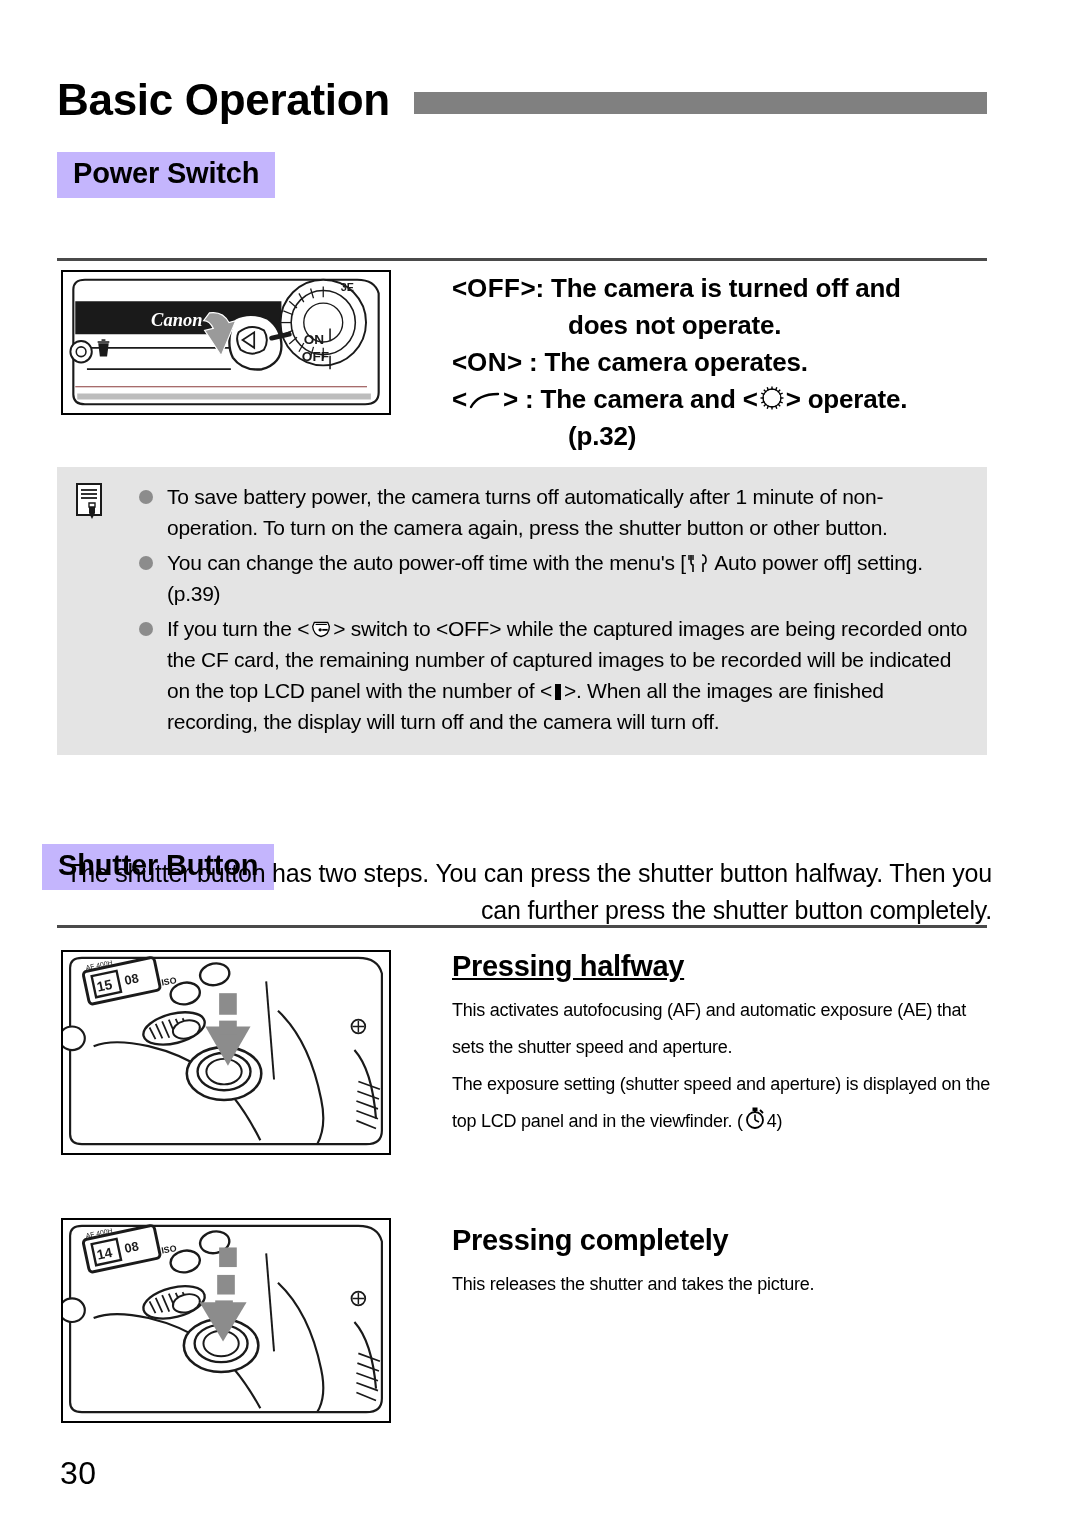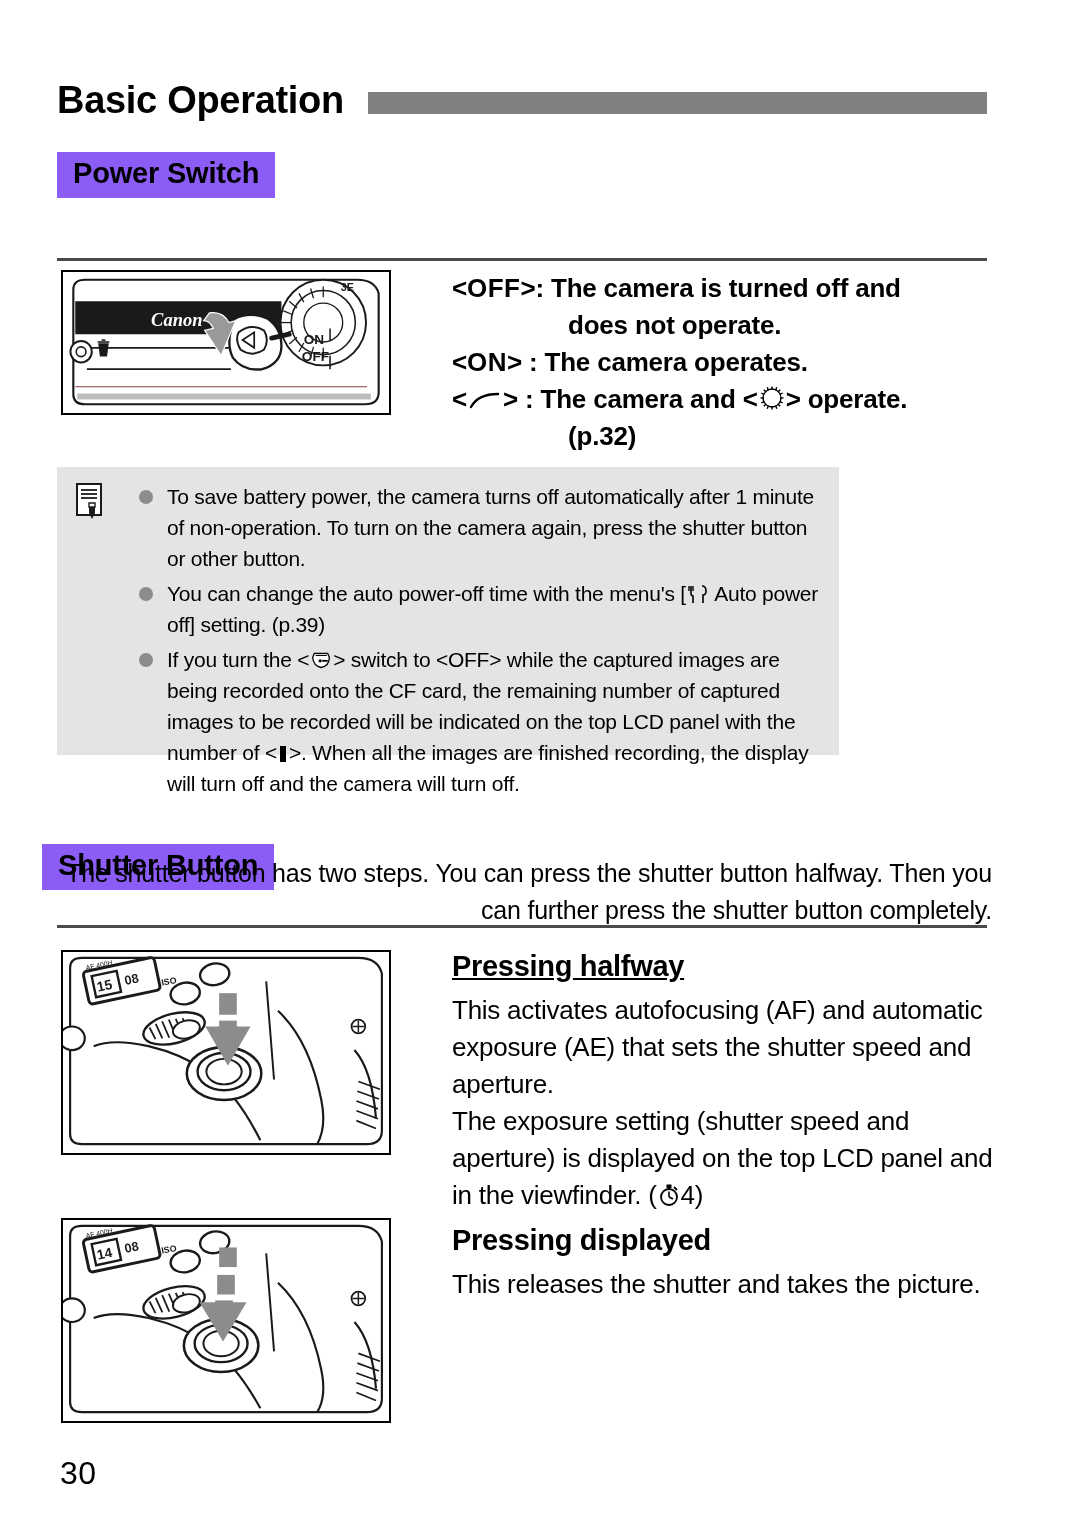--- a/index.html
+++ b/index.html
@@ -24,38 +24,38 @@
   .chapter-head {
     position: absolute;
     left: 57px;
     top: 72px;
     width: 930px;
     height: 56px;
     display: flex;
     align-items: center;
   }
   .chapter-title {
-    font-size: 38px;
+    font-size: 44px;
     font-weight: bold;
     letter-spacing: -0.3px;
     white-space: nowrap;
     line-height: 1;
   }
   .chapter-bar {
     flex: 1;
     height: 22px;
     background: #808080;
     margin-left: 24px;
     margin-top: 6px;
   }
 
   
   .section-chip {
     position: absolute;
-    background: #8b5cf6;
+    background: #c4b5fd;
     display: inline-flex;
     align-items: center;
     padding: 6px 16px 8px 16px;
     font-size: 29px;
     font-weight: bold;
     letter-spacing: -0.2px;
     line-height: 1.1;
   }
   #sec-power { left: 57px; top: 152px; }
   #sec-shutter { left: 42px; top: 800px; margin-top: 44px; }
@@ -105,21 +105,21 @@
     letter-spacing: -0.2px;
   }
   .switch-row { display: flex; align-items: flex-start; font-weight: bold; }
   .switch-cont { margin-left: 116px; }
 
   
   .notebox {
     position: absolute;
     left: 57px;
     top: 467px;
-    width: 782px;
+    width: 930px;
     height: 288px;
     background: #e4e4e4;
     padding: 14px 18px 2px 16px;
   }
   .note-icon {
     position: absolute;
     left: 18px;
     top: 16px;
     width: 32px;
     height: 40px;
@@ -147,21 +147,21 @@
     position: absolute;
     font-size: 29px;
     font-weight: bold;
     letter-spacing: -0.3px;
   }
   #sub-half { left: 452px; top: 950px; text-decoration: underline; }
   #sub-full { left: 452px; top: 1224px; }
 
   .sub-body {
     position: absolute;
-    font-size: 26px;
+    font-size: 18px;
     line-height: 37px;
     letter-spacing: -0.25px;
     width: 545px;
   }
   #body-half { left: 452px; top: 992px; }
   #body-full { left: 452px; top: 1266px; }
 
   
   .page-number {
     position: absolute;
@@ -478,20 +478,20 @@
 
       <g fill="#8c8c8c">
         <rect x="158" y="28" width="18" height="20"></rect>
         <rect x="156" y="56" width="18" height="20"></rect>
         <path d="M138 84 L186 84 L162 124 Z"></path>
         <rect x="154" y="82" width="18" height="14"></rect>
       </g>
     </svg>
   </div>
 
-  <div class="sub-head" id="sub-full">Pressing displayed</div>
+  <div class="sub-head" id="sub-full">Pressing completely</div>
   <div class="sub-body" id="body-full">
     <div>This releases the shutter and takes the picture.</div>
   </div>
 
   <div class="page-number">30</div>
 
 </div>
 
 </body></html>

